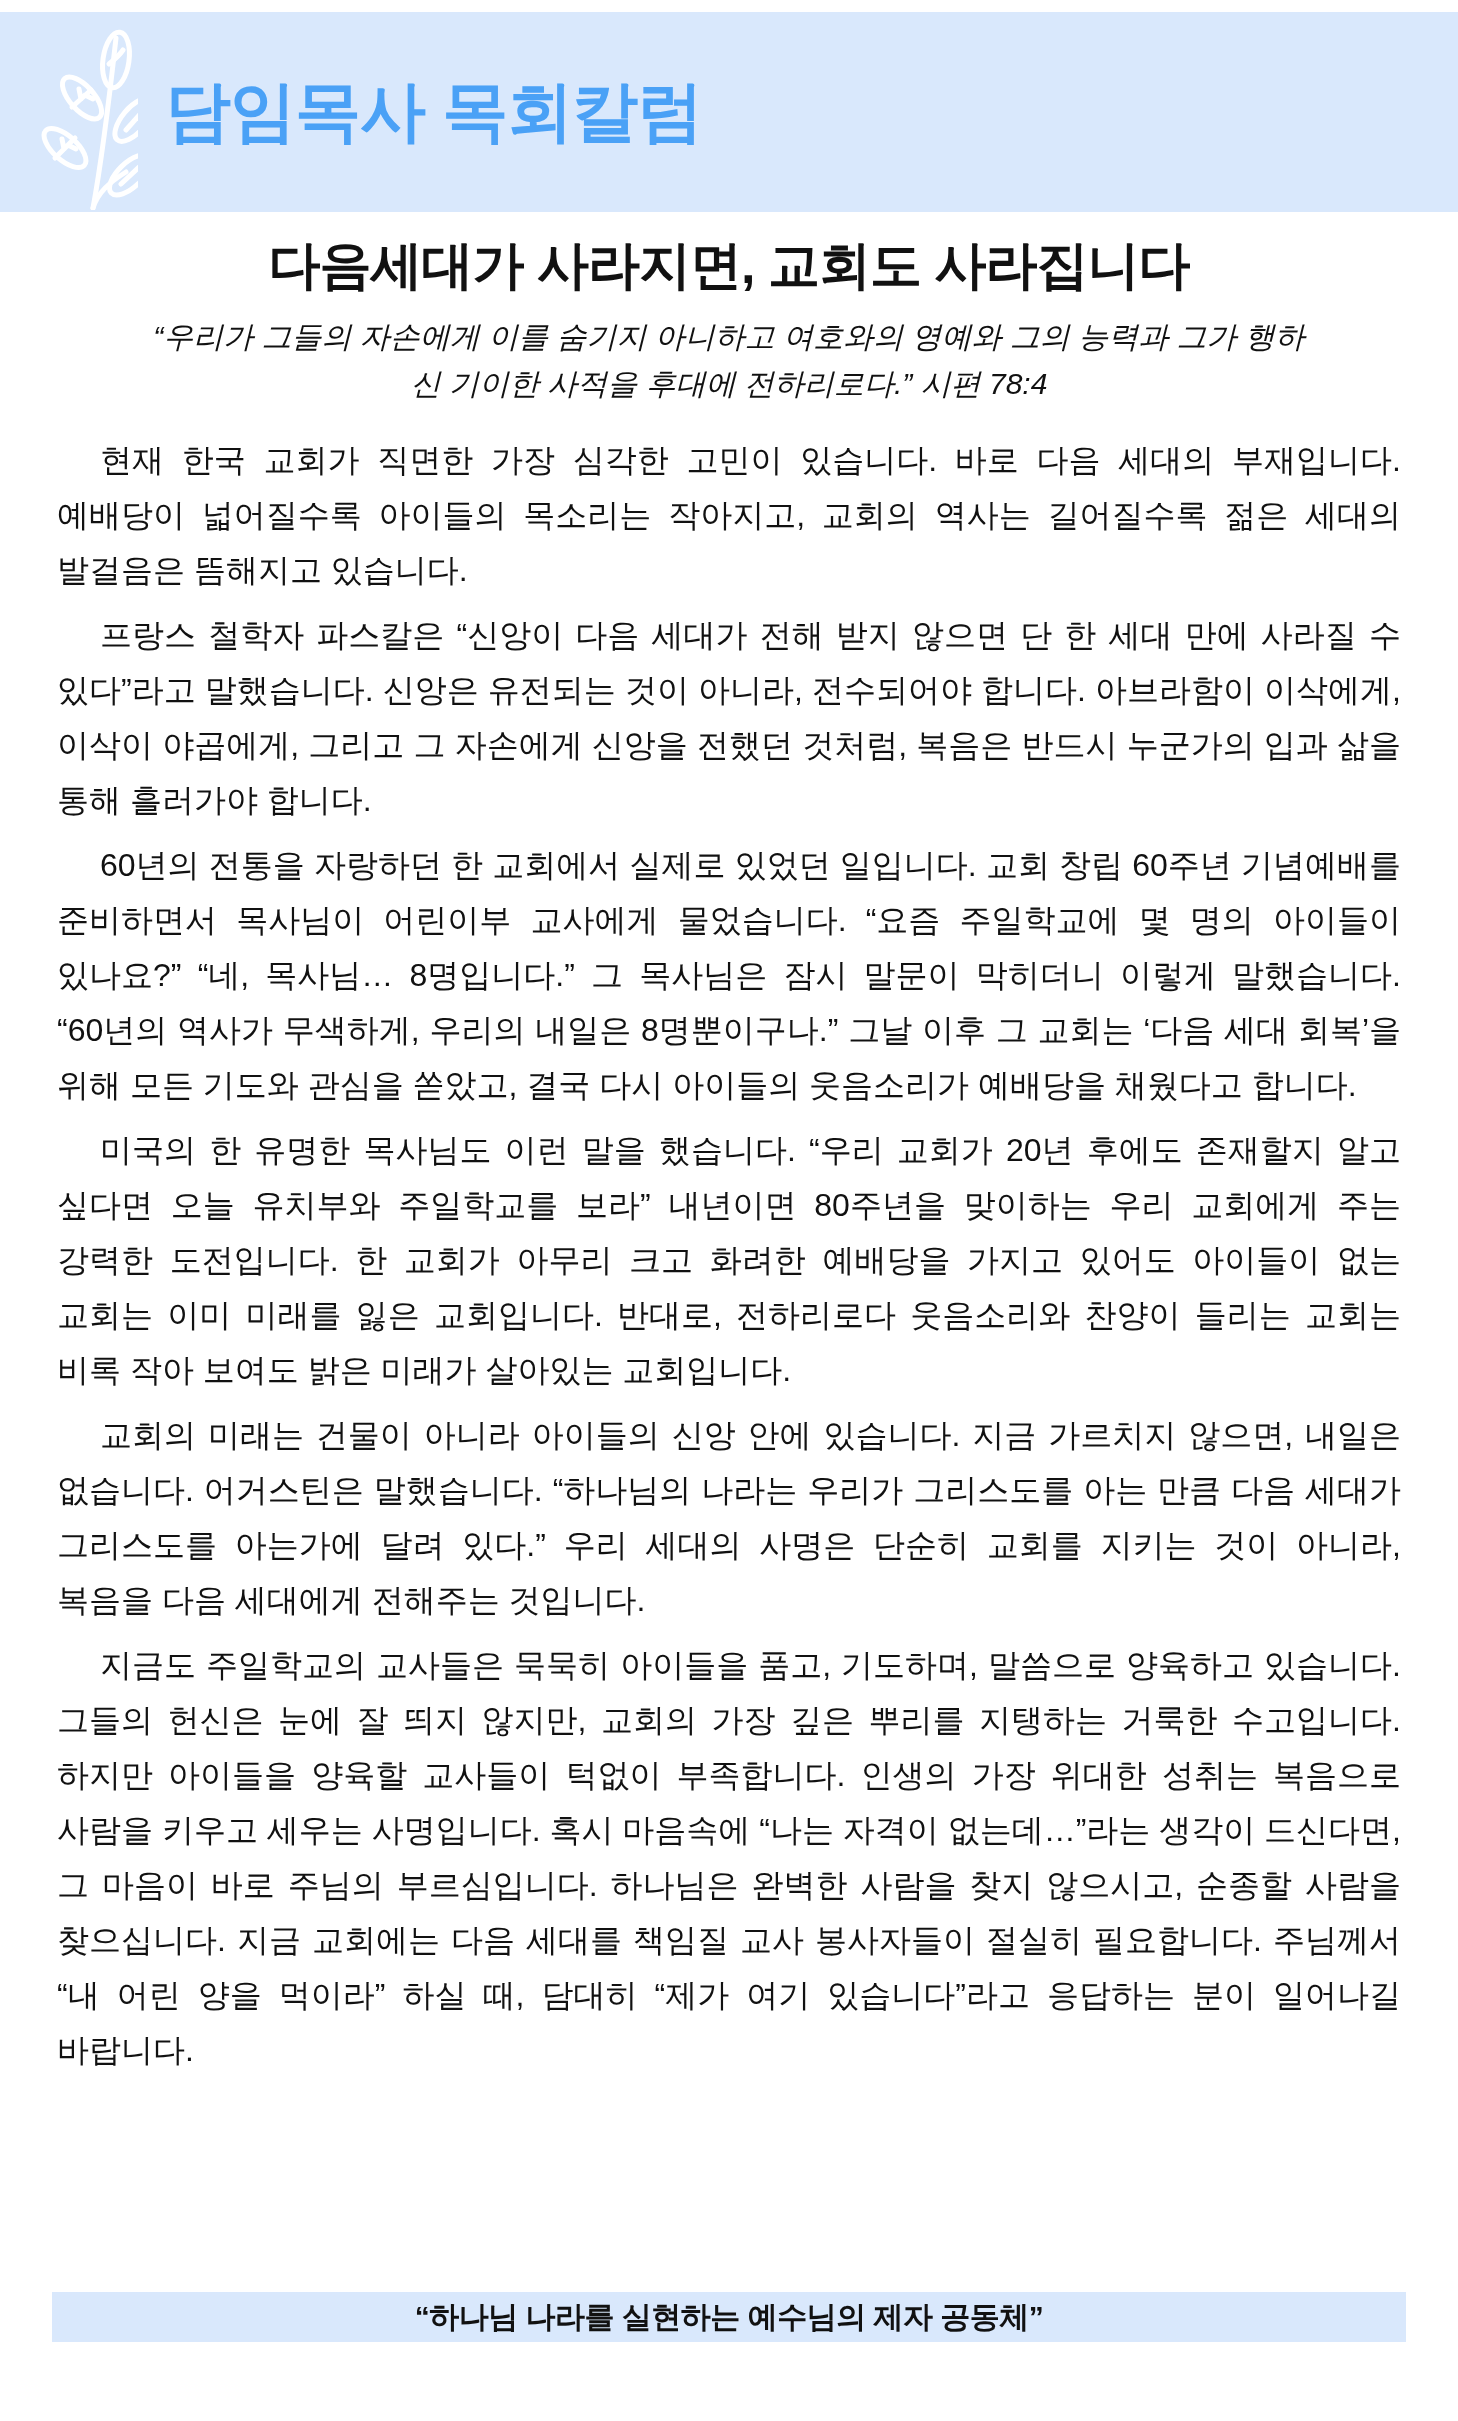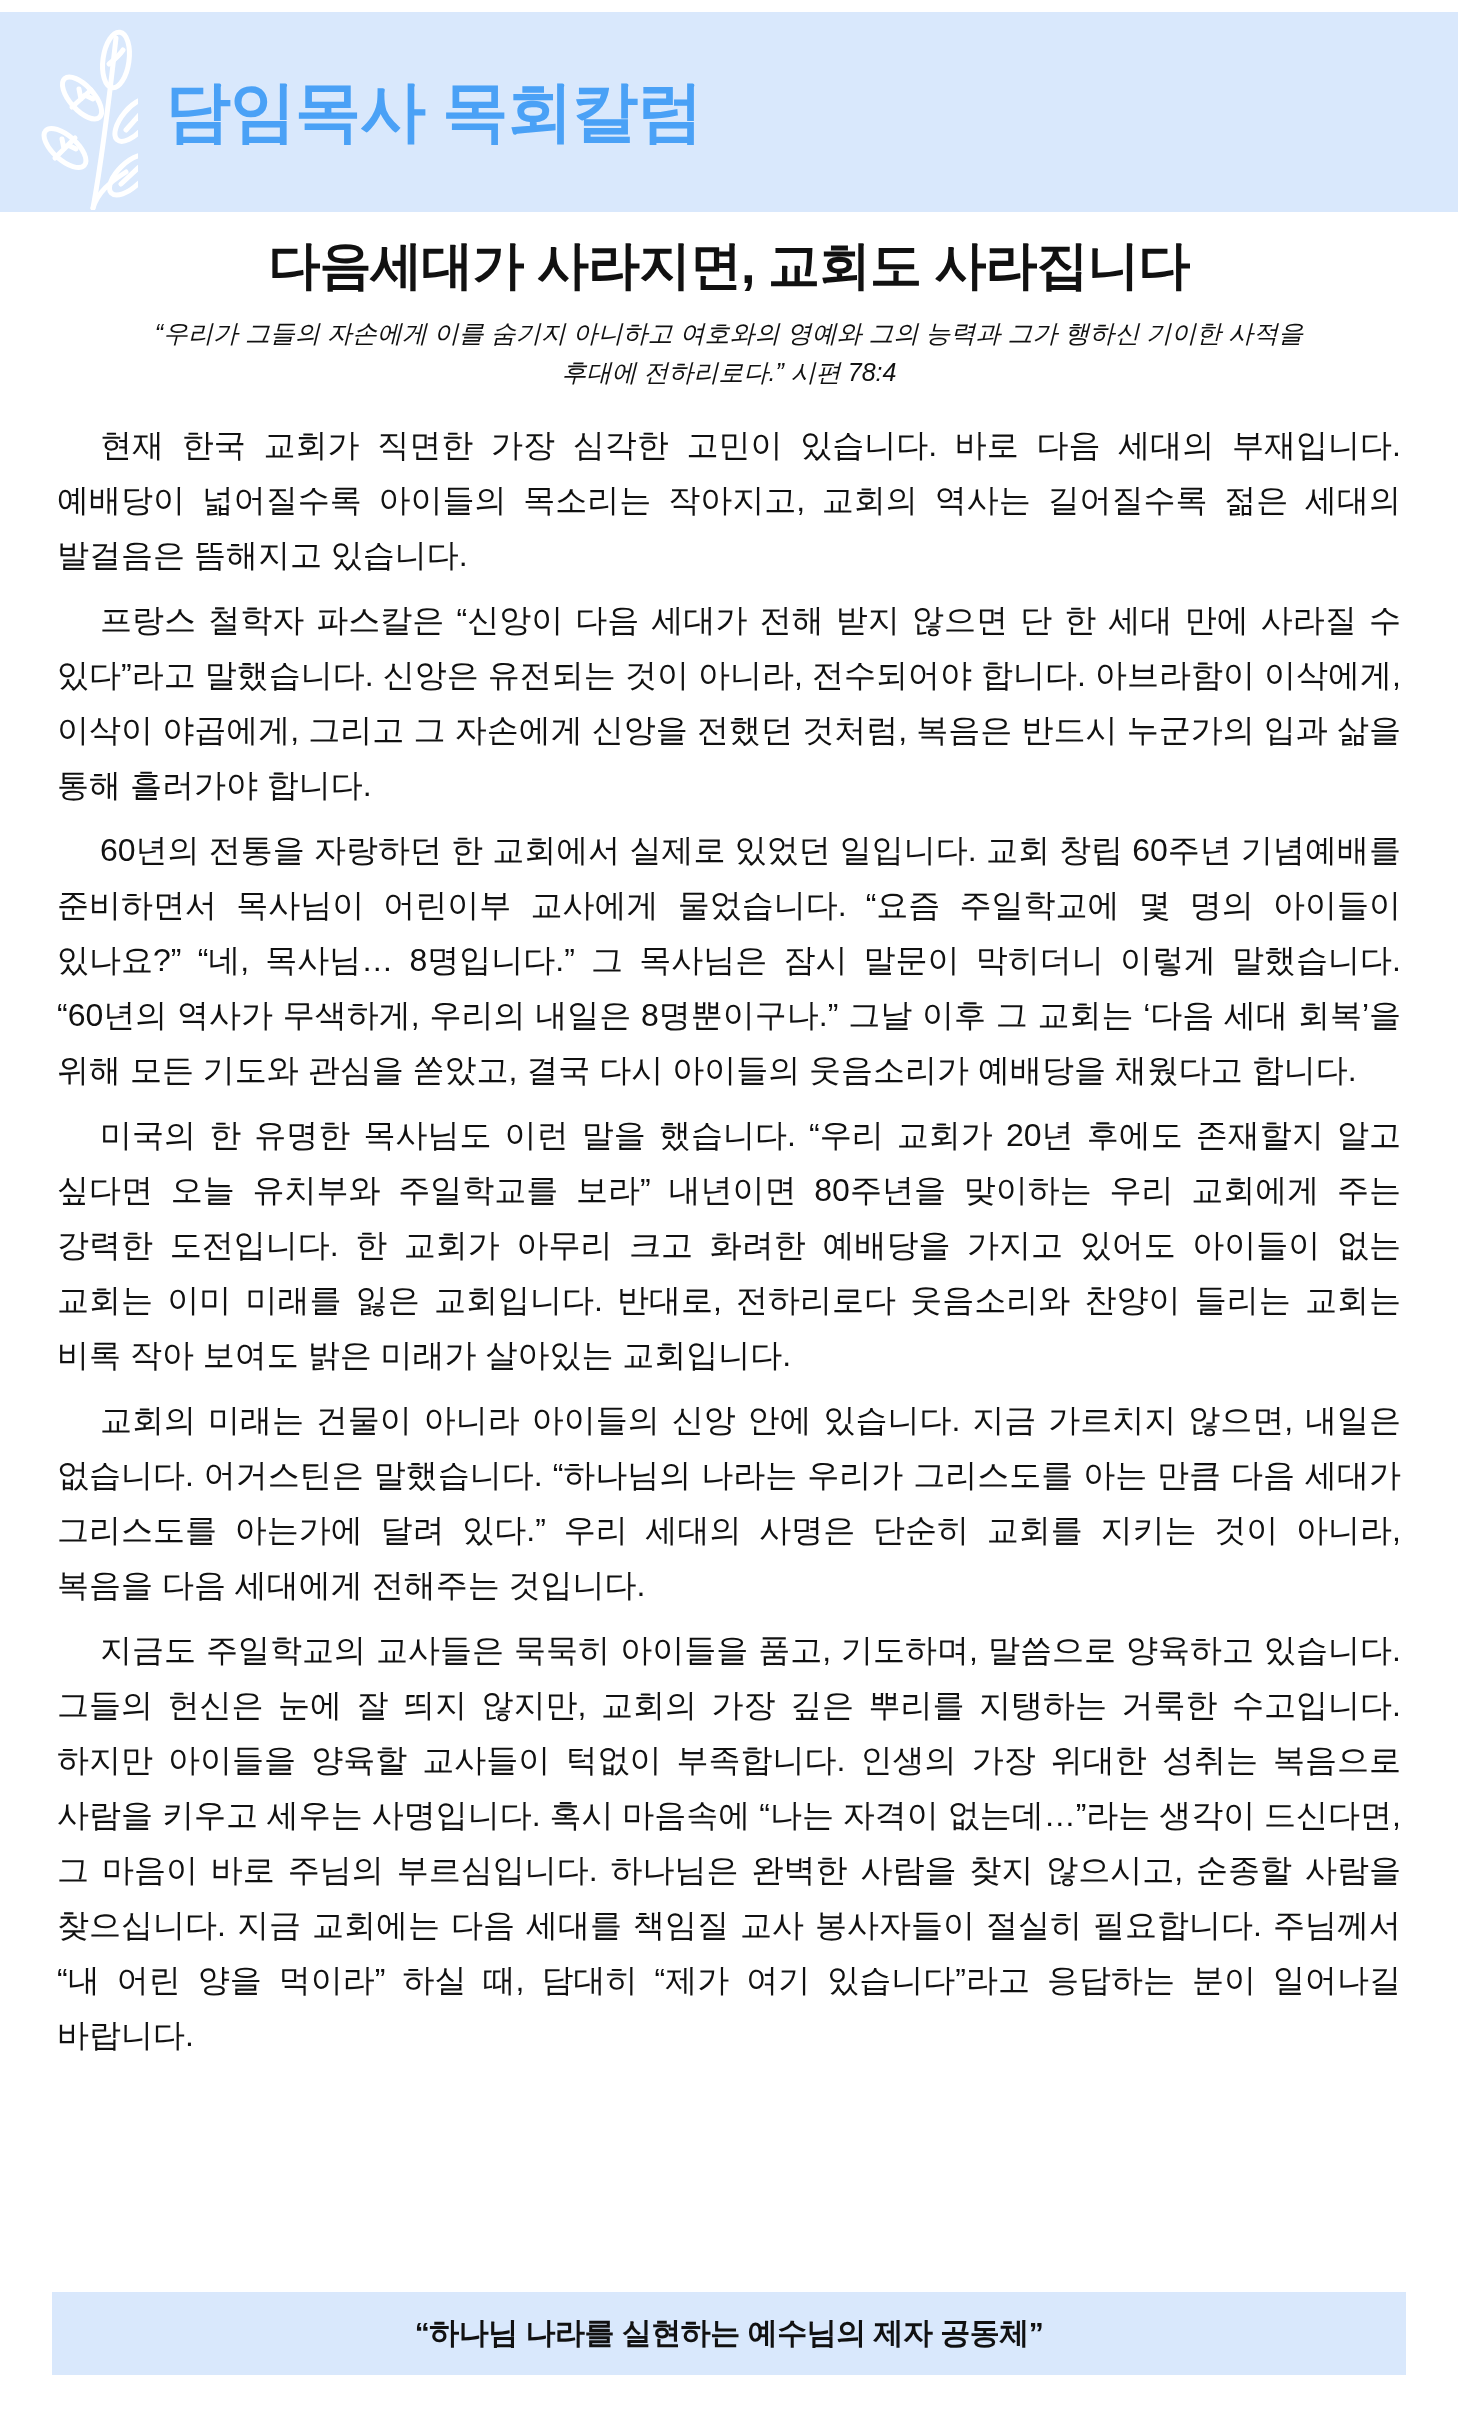--- a/index.html
+++ b/index.html
@@ -54,21 +54,21 @@
     font-weight:800;
     letter-spacing:-1px;
     line-height:1.2;
     color:var(--ink);
   }
   .verse{
     margin:18px auto 0 auto;
     max-width:1170px;
     text-align:center;
     font-style:italic;
-    font-size:25px;
+    font-size:30px;
     line-height:1.55;
     color:var(--ink);
   }
   .verse .ref{font-style:italic;}
   .body-copy{margin-top:26px;}
   .body-p{
     font-size:32px;
     line-height:55px;
     text-align:justify;
     text-indent:43px;
@@ -76,21 +76,21 @@
     overflow-wrap:break-word;
     margin-bottom:10px;
     color:var(--ink);
   }
   
   .footer-band{
     position:absolute;
     left:52px;
     right:52px;
     top:2280px;
-    height:83px;
+    height:50px;
     background:var(--band-bg);
     display:flex;
     align-items:center;
     justify-content:center;
     font-size:30px;
     font-weight:600;
     letter-spacing:-0.5px;
     color:var(--ink);
   }
 </style>

